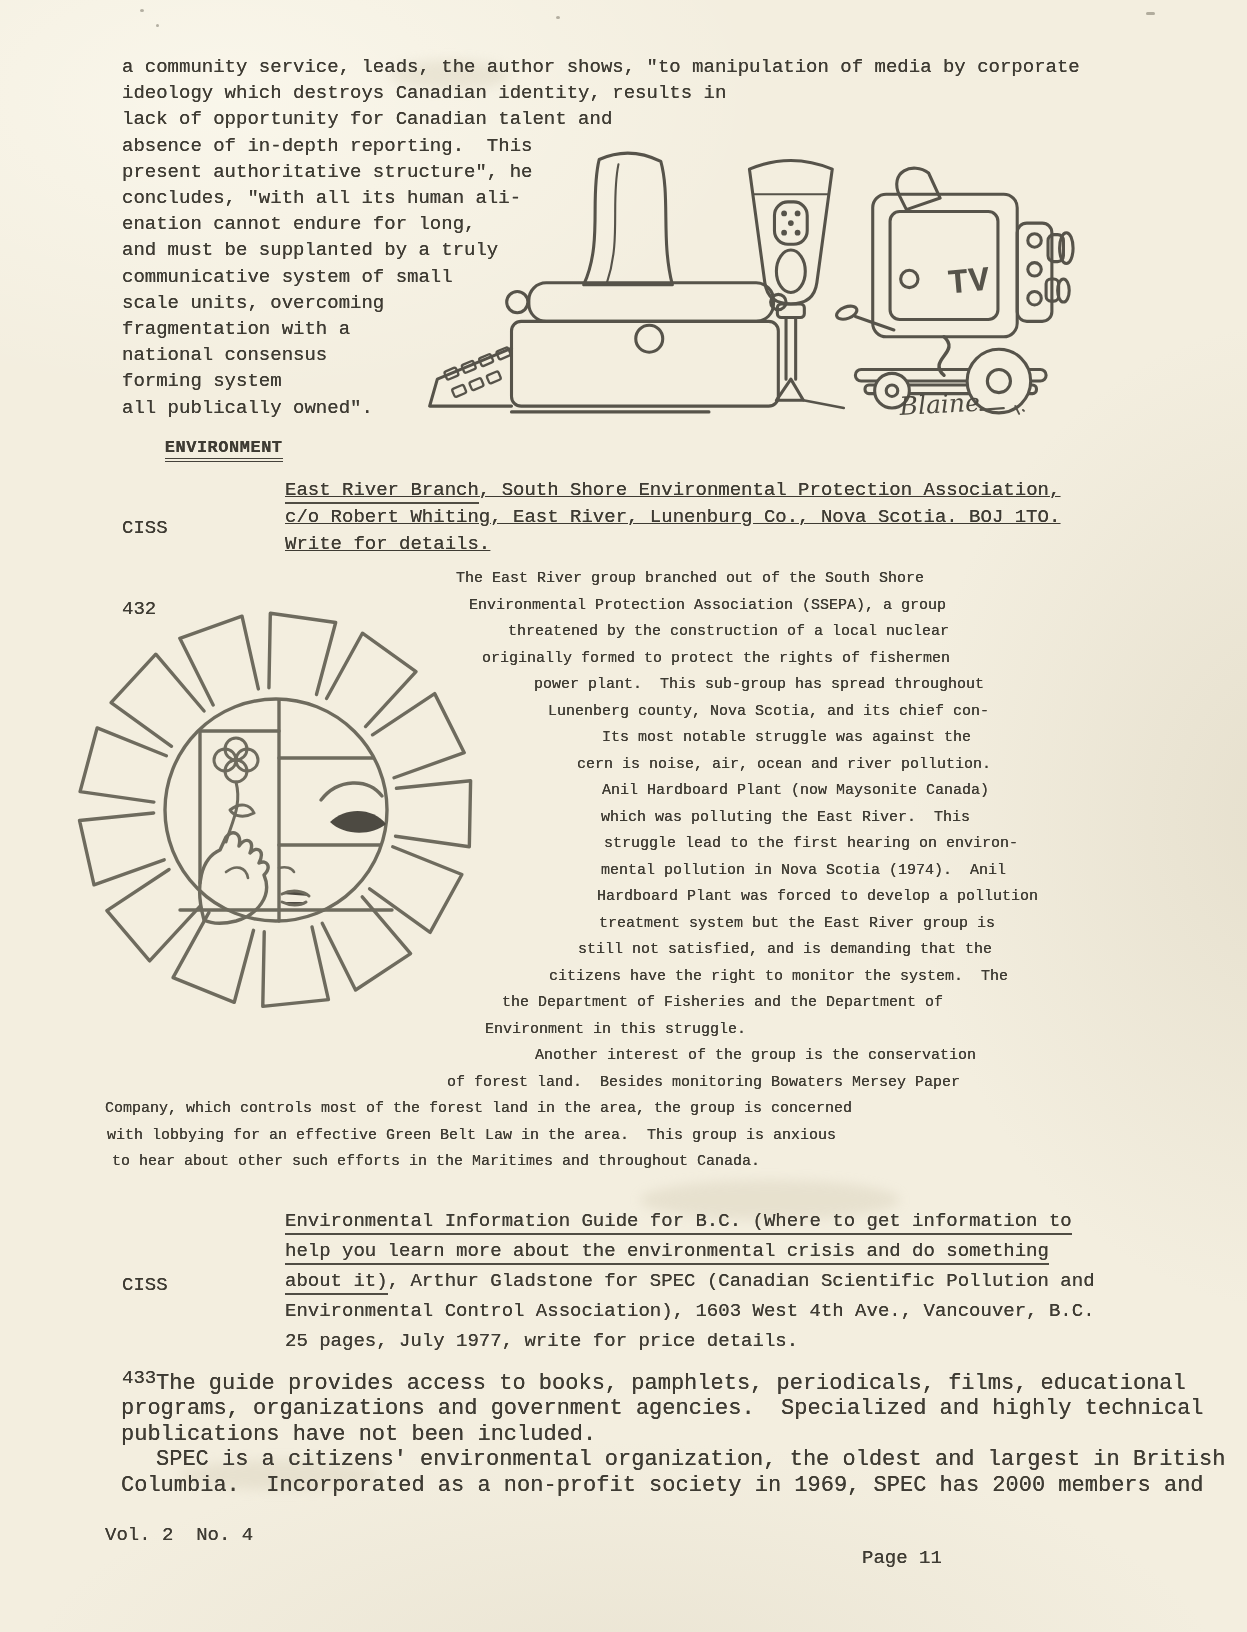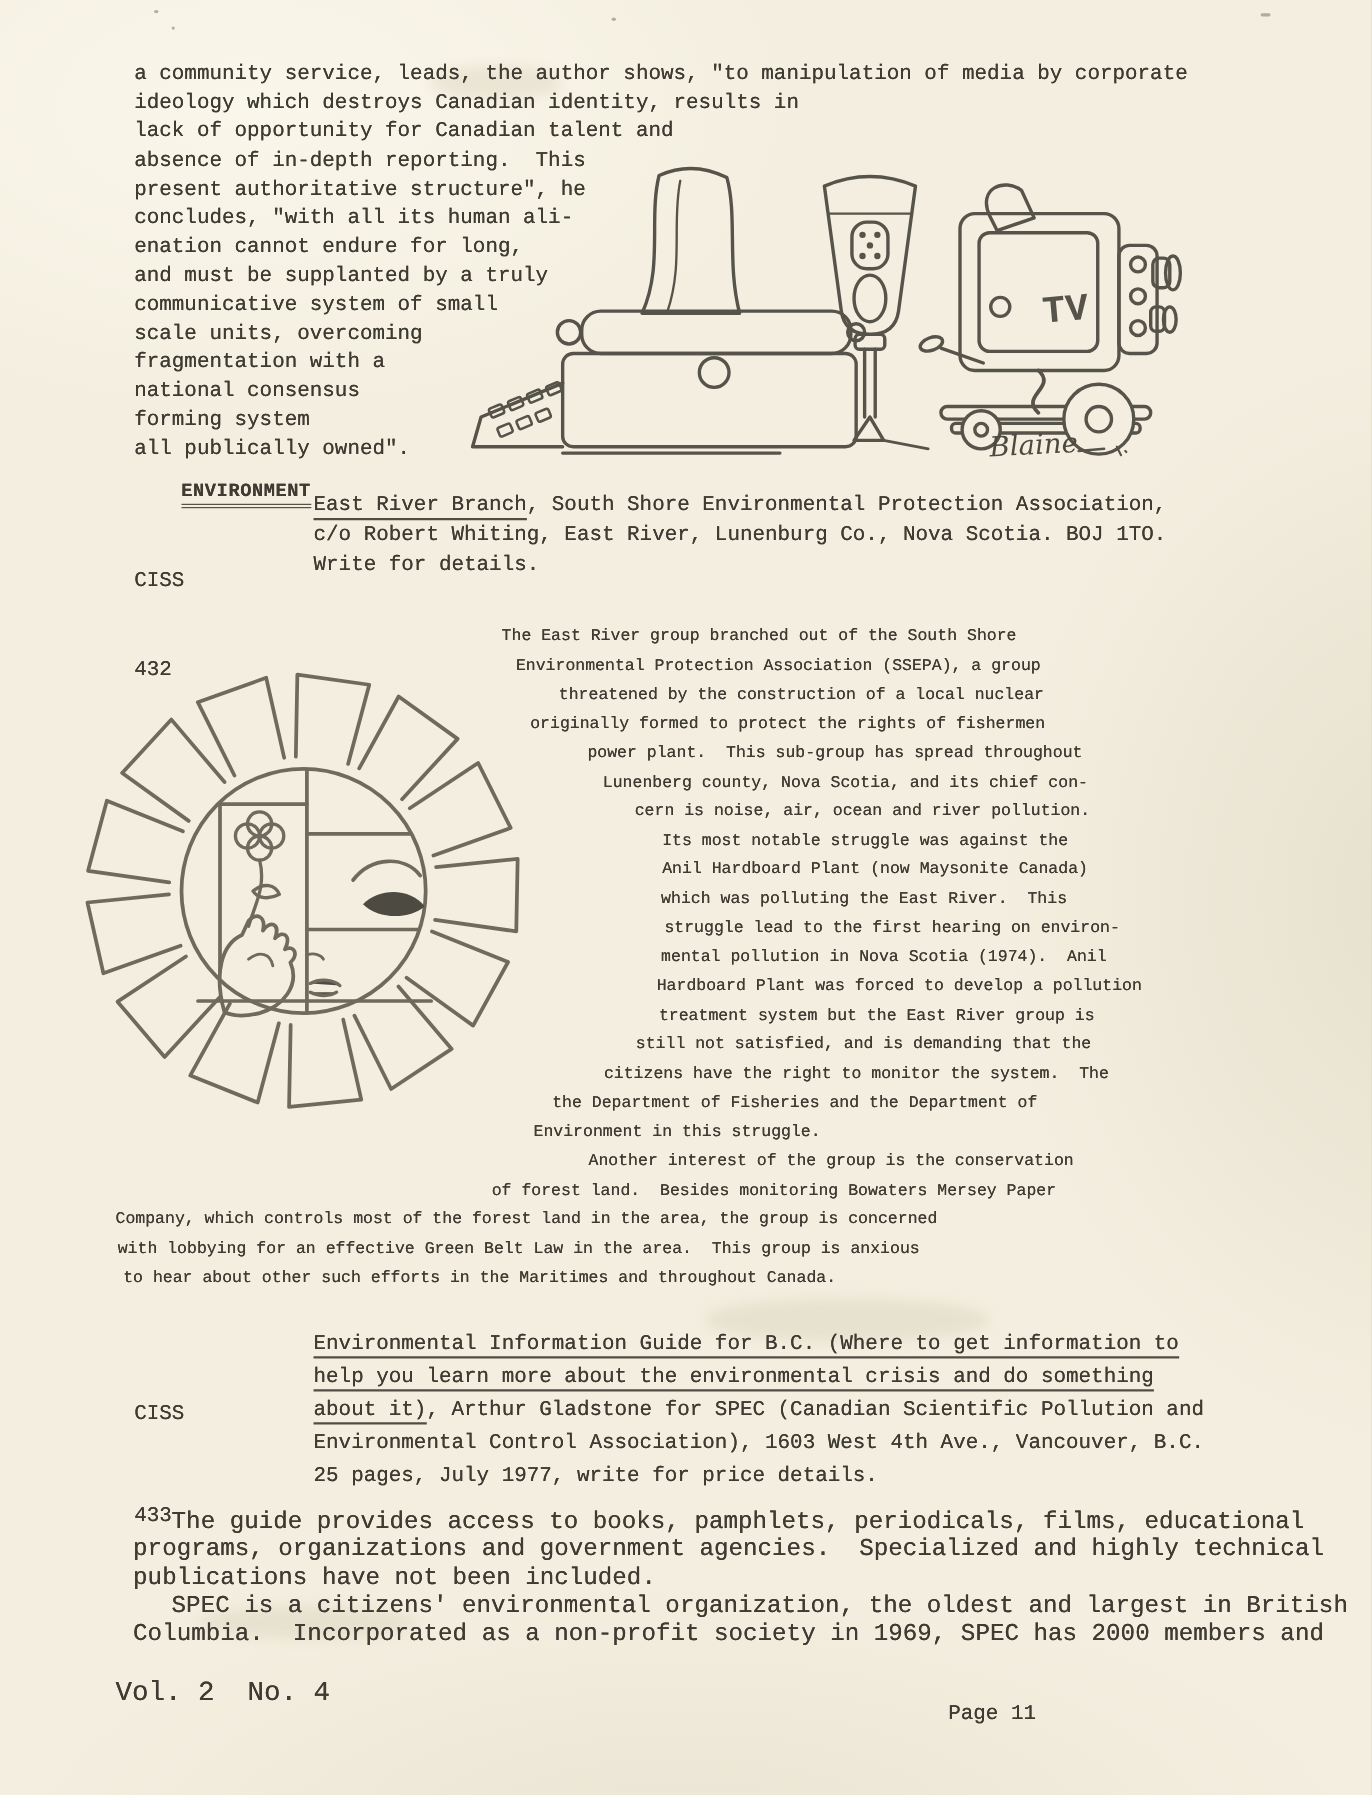--- a/index.html
+++ b/index.html
@@ -14,27 +14,27 @@
     color:#3e3b33;
   }
   .tl{white-space:pre; text-shadow:0 0 0.6px currentColor;}
   .abs{position:absolute;}
   .intro{left:122px; top:54px; font-size:19px; line-height:26.2px;}
   .media-art{left:420px; top:133px;}
   .env-head{left:122px; top:419px; font-size:17px; font-weight:bold; letter-spacing:.5px;}
   .env-head span{border-bottom:4px double #44413a; padding-bottom:1px;}
   .cat{font-size:19px; line-height:27px;}
   .cat432{left:122px; top:461px;}
-  .body432{left:285px; top:446px; font-size:19px; line-height:27px;}
+  .body432{left:285px; top:477px; font-size:19px; line-height:27px;text-decoration:underline;}
   .sun-art{left:76px; top:610px;}
   .east-para{left:105px; top:566px; font-size:15px; line-height:26.5px; width:1142px;}
   .cat433{left:122px; top:1208px; line-height:31px;}
   .body433{left:285px; top:1206px; font-size:19px; line-height:30px;}
   .guide-para{left:121px; top:1371px; font-size:22px; line-height:25.4px;}
-  .footer-vol{left:105px; top:1524px; font-size:25px;}
+  .footer-vol{left:105px; top:1524px; font-size:19px;}
   .footer-page{left:862px; top:1547px; font-size:19px;}
   .u{border-bottom:2px solid rgba(62,59,51,.9); padding-bottom:1px;}
   .speck{position:absolute; border-radius:50%; background:#6f6a5c; opacity:.5;}
   .smudge{position:absolute; border-radius:50%; filter:blur(6px); background:#c9c0a6; opacity:.28;}
   svg text{font-family:"Liberation Mono","DejaVu Sans Mono",monospace;}
   svg .sig{font-family:"DejaVu Serif","Liberation Serif",serif; font-style:italic;}
 </style>
 </head>
 <body>
 
@@ -197,22 +197,22 @@
     </g>
   </svg>
 
   <div class="abs east-para">
     <div class="tl" style="padding-left:351px">The East River group branched out of the South Shore</div>
     <div class="tl" style="padding-left:364px">Environmental Protection Association (SSEPA), a group</div>
     <div class="tl" style="padding-left:403px">threatened by the construction of a local nuclear</div>
     <div class="tl" style="padding-left:377px">originally formed to protect the rights of fishermen</div>
     <div class="tl" style="padding-left:429px">power plant.  This sub-group has spread throughout</div>
     <div class="tl" style="padding-left:443px">Lunenberg county, Nova Scotia, and its chief con-</div>
+    <div class="tl" style="padding-left:497px">Its most notable struggle was against the</div>
     <div class="tl" style="padding-left:472px">cern is noise, air, ocean and river pollution.</div>
-    <div class="tl" style="padding-left:497px">Its most notable struggle was against the</div>
     <div class="tl" style="padding-left:497px">Anil Hardboard Plant (now Maysonite Canada)</div>
     <div class="tl" style="padding-left:496px">which was polluting the East River.  This</div>
     <div class="tl" style="padding-left:499px">struggle lead to the first hearing on environ-</div>
     <div class="tl" style="padding-left:496px">mental pollution in Nova Scotia (1974).  Anil</div>
     <div class="tl" style="padding-left:492px">Hardboard Plant was forced to develop a pollution</div>
     <div class="tl" style="padding-left:494px">treatment system but the East River group is</div>
     <div class="tl" style="padding-left:473px">still not satisfied, and is demanding that the</div>
     <div class="tl" style="padding-left:444px">citizens have the right to monitor the system.  The</div>
     <div class="tl" style="padding-left:397px">the Department of Fisheries and the Department of</div>
     <div class="tl" style="padding-left:380px">Environment in this struggle.</div>

